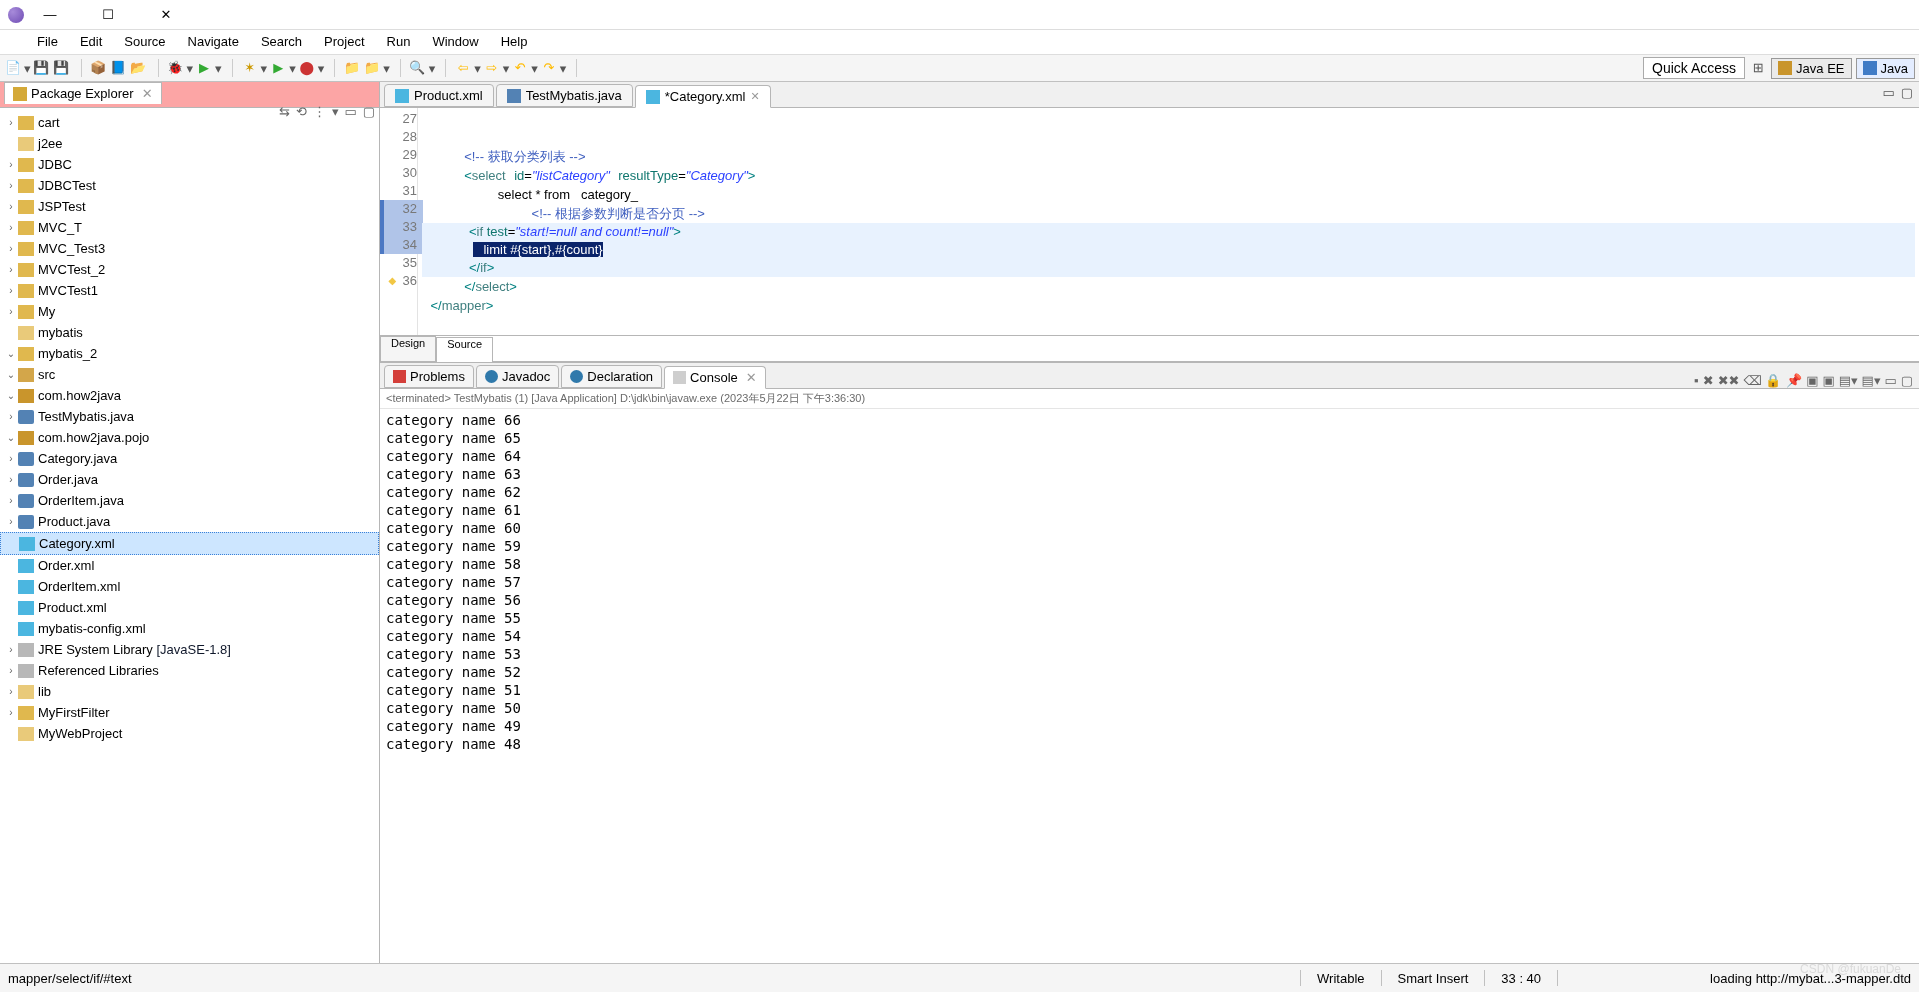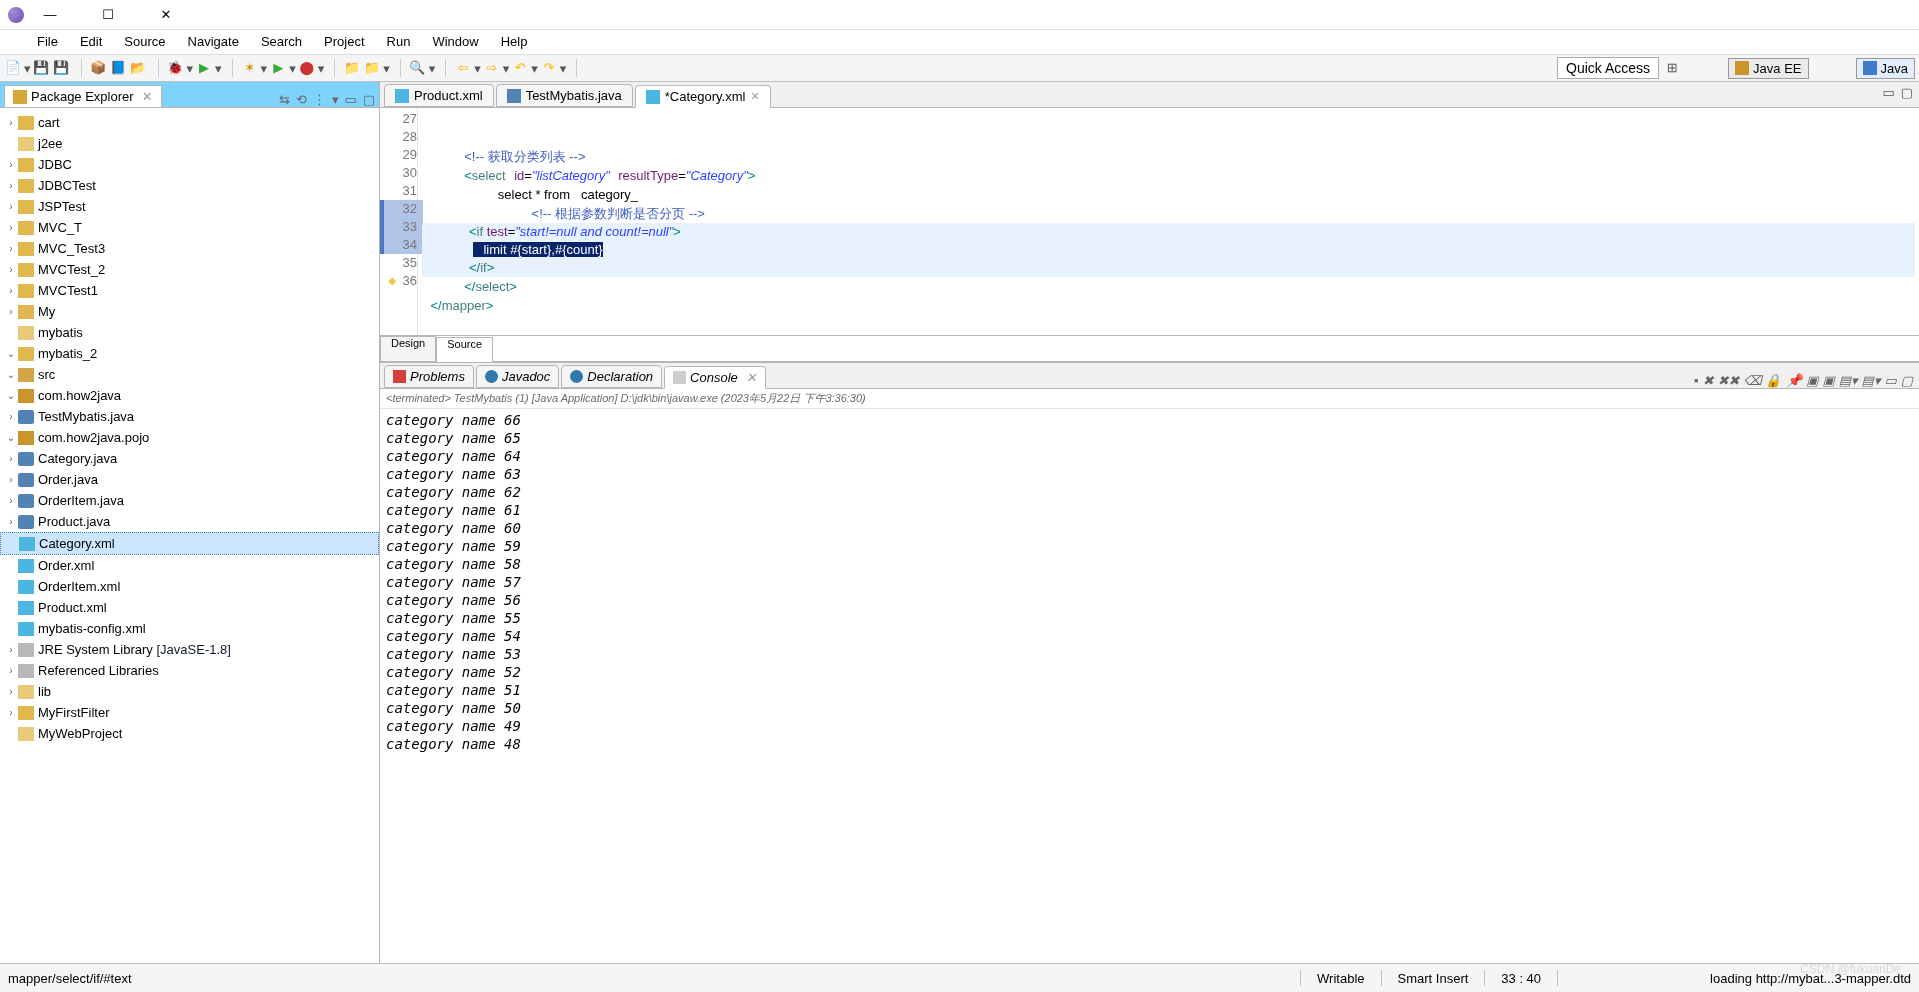--- a/index.html
+++ b/index.html
@@ -9,26 +9,26 @@
     .titlebar .title { flex: 1; font-size: 14px; }
     .titlebar .winbtns { display: flex; gap: 18px; font-size: 14px; color: #000; }
     .winbtn { width: 40px; text-align: center; cursor: pointer; }
     .menubar { display: flex; gap: 2px; height: 24px; padding: 2px 4px; background: #fff; font-size: 14px; margin-left: 23px; }
     .menubar .item { padding: 2px 10px; cursor: pointer; }
     .toolbar { display: flex; align-items: center; height: 28px; padding: 2px 4px; background: #f5f5f5; border-top: 1px solid #ddd; border-bottom: 1px solid #c0c0c0; gap: 4px; font-size: 12px; }
     .toolbar .tb-btn { width: 18px; height: 18px; display: inline-block; cursor: pointer; color: #555; text-align: center; line-height: 18px; }
     .toolbar .tb-group { display: flex; gap: 2px; align-items: center; padding-right: 10px; border-right: 1px solid #ccc; margin-right: 4px; }
     .toolbar .right { margin-left: auto; display: flex; align-items: center; gap: 4px; }
     .quick { border: 1px solid #aaa; padding: 2px 8px; background: #fff; font-size: 14px; }
-    .persp-btn { border: 1px solid #999; padding: 2px 6px; background: #eaeaea; font-size: 13px; display: flex; align-items: center; gap: 4px; margin-left: 43px; }
+    .persp-btn { border: 1px solid #999; padding: 2px 6px; background: #eaeaea; font-size: 13px; display: flex; align-items: center; gap: 4px; }
     .persp-btn.active { background: #e4edff; }
     .persp-icon { width: 14px; height: 14px; background: #c9952c; display: inline-block; }
     .main { display: flex; height: calc(100vh - 30px - 24px - 28px - 22px); }
     .sidebar { width: 380px; border-right: 1px solid #b6b6b6; display: flex; flex-direction: column; }
-    .view-tabbar { display: flex; align-items: flex-end; height: 26px; background: #7dd3fc; border-bottom: 1px solid #b6b6b6; padding: 0 4px; }
+    .view-tabbar { display: flex; align-items: flex-start; height: 26px; background: #fca5a5; border-bottom: 1px solid #b6b6b6; padding: 0 4px; flex-direction: column; }
     .view-tabbar .vtab { background: #fff; padding: 3px 8px; border: 1px solid #b6b6b6; border-bottom: none; font-size: 13px; display: flex; align-items: center; gap: 4px; }
     .view-tabbar .vtab .vtab-icon { width: 14px; height: 14px; background: #d4a938; display: inline-block; }
     .view-tabbar .right-icons { margin-left: auto; display: flex; gap: 6px; color: #666; font-size: 12px; }
     .tree { flex: 1; overflow-y: auto; padding: 4px 0; font-size: 14px; line-height: 21px; }
     .tree .node { display: flex; align-items: center; padding: 0 4px; cursor: pointer; white-space: nowrap; }
     .tree .node.selected { background: #cde6ff; border: 1px dotted #3a81d8; }
     .tree .arrow { width: 14px; text-align: center; color: #666; font-size: 10px; }
     .tree .node-icon { width: 16px; height: 14px; margin-right: 4px; display: inline-block; }
     .node-icon.project { background: #e0b84e; }
     .node-icon.folder { background: #e9ca7a; }
@@ -43,28 +43,28 @@
     .editor-tabs { display: flex; height: 26px; background: #f0f0f0; border-bottom: 1px solid #b6b6b6; padding-top: 2px; padding-left: 4px; position: relative; }
     .editor-tabs .panetab { padding: 3px 10px; border: 1px solid #b6b6b6; background: #f5f5f5; font-size: 13px; display: flex; align-items: center; gap: 5px; border-top-left-radius: 4px; border-top-right-radius: 4px; margin-right: 2px; }
     .editor-tabs .panetab.active { background: #fff; border-bottom: 1px solid #fff; position: relative; top: 1px; }
     .panetab .tab-icon { width: 14px; height: 14px; background: #4bb6e0; display: inline-block; }
     .panetab .close { color: #999; font-size: 11px; }
     .mm-icons { position: absolute; right: 6px; top: 3px; display: flex; gap: 6px; color: #555; font-size: 13px; }
     .code { flex: 1; display: flex; overflow: hidden; background: #fff; border-bottom: 1px solid #b6b6b6; }
     .gutter { width: 38px; background: #fff; border-right: 1px solid #e3e3e3; text-align: right; padding: 2px 0 2px 2px; font-family: Consolas, monospace; font-size: 14px; color: #787878; line-height: 18px; }
     .gutter .warn::before { content: "◆"; color: #f2c744; position: absolute; margin-left: -14px; font-size: 10px; }
     .code-text { flex: 1; font-family: Consolas, monospace; font-size: 14px; line-height: 18px; padding: 2px 4px; white-space: pre; overflow: auto; }
-    .c-tag { color: #3f7f7f; } .c-attr { color: #701a75; } .c-val { color: #2a3fff; font-style: italic; } .c-punct { color: #008080; } .c-comment { color: #3f5fbf; } .c-text { color: #000; }
+    .c-tag { color: #3f7f7f; } .c-attr { color: #0f766e; } .c-val { color: #2a3fff; font-style: italic; } .c-punct { color: #008080; } .c-comment { color: #3f5fbf; } .c-text { color: #000; }
     .hl-line { background: #e8f2fe; display: block; width: 100%; }
     .sel { background: #0a246a; color: #fff; }
     .gutter .hl-marker { background: #b0c4e8; display: block; margin-right: -6px; margin-left: -2px; padding-right: 6px; border-left: 4px solid #4c78c3; }
     .design-tabs { display: flex; height: 26px; border-bottom: 1px solid #b6b6b6; background: #fff; }
     .design-tabs .dtab { padding: 0 10px; border: 1px solid #b6b6b6; font-size: 11px; background: #f5f5f5; border-bottom: none; }
     .design-tabs .dtab.active { background: #fff; position: relative; top: 1px; }
-    .bottom-views { flex: 1; display: flex; flex-direction: column; min-height: 0; font-style: italic; }
+    .bottom-views { flex: 1; display: flex; flex-direction: column; min-height: 0; }
     .bv-tabs { display: flex; height: 26px; background: #f0f0f0; border-bottom: 1px solid #b6b6b6; padding-top: 2px; padding-left: 4px; align-items: flex-end; position: relative; }
     .bv-tabs .bvtab { padding: 3px 8px; border: 1px solid #b6b6b6; background: #f5f5f5; font-size: 13px; display: flex; gap: 4px; align-items: center; border-top-left-radius: 4px; border-top-right-radius: 4px; margin-right: 2px; }
     .bv-tabs .bvtab.active { background: #fff; border-bottom: 1px solid #fff; position: relative; top: 1px; }
     .bvtab .bv-icon { width: 13px; height: 13px; display: inline-block; }
     .bv-icon.problems { background: #d43f3a; } .bv-icon.javadoc { background: #3079ab; border-radius: 50%; } .bv-icon.decl { background: #3079ab; border-radius: 50%; } .bv-icon.console { background: #cecece; }
     .bv-tool { position: absolute; right: 6px; display: flex; gap: 4px; color: #666; font-size: 12px; }
     .console-head { padding: 2px 6px; font-size: 11px; color: #6b6b6b; border-bottom: 1px solid #e5e5e5; background: #fff; }
     .console-out { flex: 1; overflow: auto; font-family: Consolas, monospace; font-size: 14px; line-height: 18px; padding: 2px 6px; background: #fff; white-space: pre; }
     .statusbar { position: fixed; bottom: 0; left: 0; right: 0; height: 29px; background: #f5f5f5; border-top: 1px solid #c0c0c0; display: flex; align-items: center; padding: 0 8px; font-size: 13px; gap: 30px; }
     .statusbar .sb-sep { border-left: 1px solid #c0c0c0; height: 16px; }

